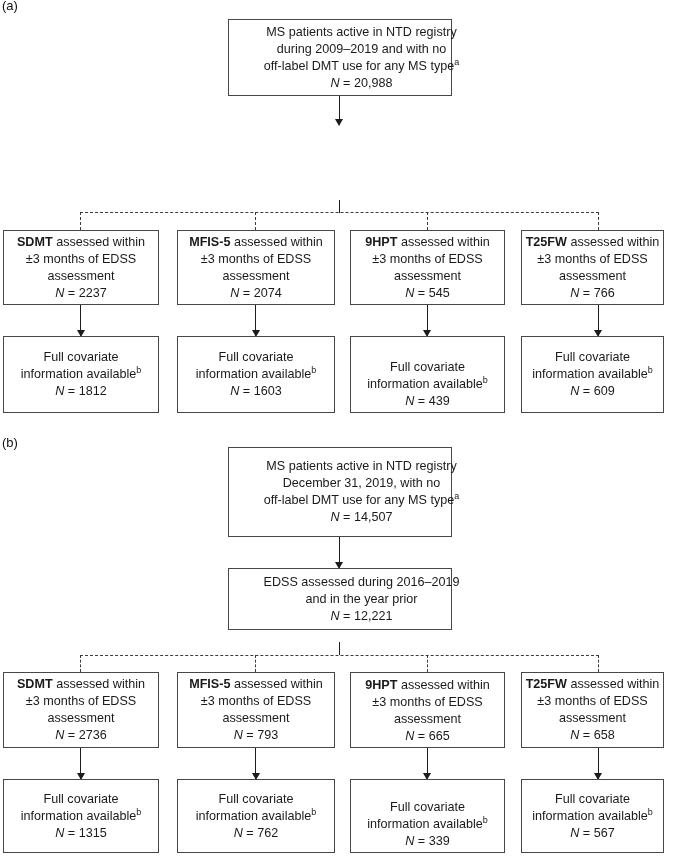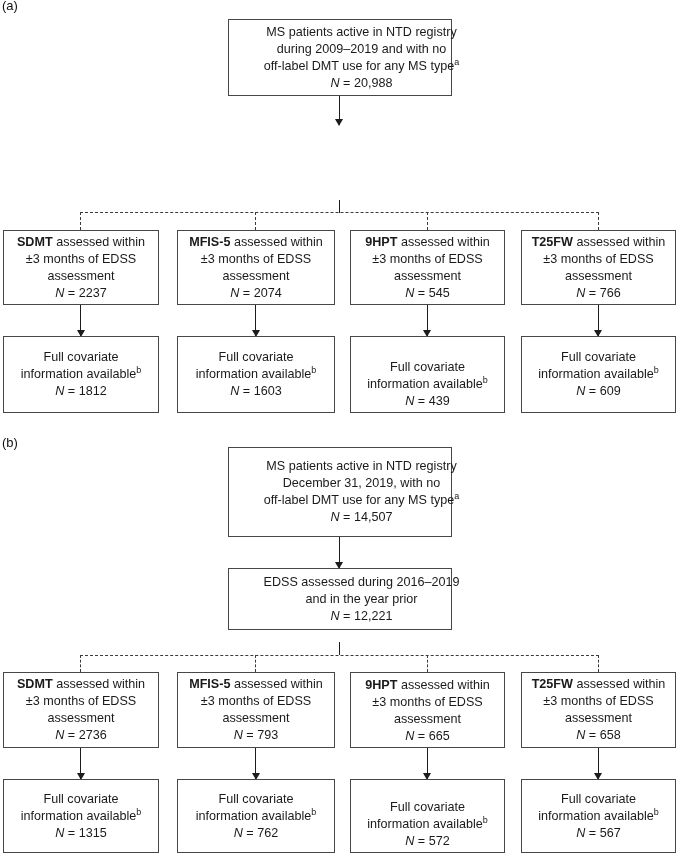--- a/index.html
+++ b/index.html
@@ -15,21 +15,21 @@
   .box {
     position:absolute; box-sizing:border-box; background:#fff;
     border:1.4px solid #474747;
     display:flex; flex-direction:column; justify-content:center; align-items:center;
     text-align:center; font-size:12.6px; line-height:17px; padding:2px 3px;
   }
   .center { left:228px; width:224px;padding-left:46px; }
   .c1 { left:3px;   width:156px; }
   .c2 { left:177px; width:158px; }
   .c3 { left:350px; width:155px;justify-content:flex-end; }
-  .c4 { left:521px; width:155px; }
+  .c4 { left:521px; width:143px; }
   .line { white-space:nowrap; }
   .vline  { position:absolute; width:0; border-left:1.4px solid #1c1c1c; }
   .arrow  { position:absolute; width:0; border-left:1.4px solid #1c1c1c; }
   .arrow::after {
     content:""; position:absolute; bottom:-1px; left:-4.6px; width:0; height:0;
     border-left:4px solid transparent; border-right:4px solid transparent;
     border-top:7px solid #1c1c1c;
   }
   .dash-h { position:absolute; height:0; border-top:1.5px dashed #3c3c3c; }
   .dash-v { position:absolute; width:0;  border-left:1.5px dashed #3c3c3c; }
@@ -173,20 +173,20 @@
     <div class="line"><i>N</i> <span>= 1315</span></div>
   </div>
   <div class="box c2" style="top:344px; height:74px">
     <div class="line">Full covariate</div>
     <div class="line"><span>information available</span><sup>b</sup></div>
     <div class="line"><i>N</i> <span>= 762</span></div>
   </div>
   <div class="box c3" style="top:344px; height:74px">
     <div class="line">Full covariate</div>
     <div class="line"><span>information available</span><sup>b</sup></div>
-    <div class="line"><i>N</i> <span>= 572</span></div>
+    <div class="line"><i>N</i> <span>= 339</span></div>
   </div>
   <div class="box c4" style="top:344px; height:74px">
     <div class="line">Full covariate</div>
     <div class="line"><span>information available</span><sup>b</sup></div>
     <div class="line"><i>N</i> <span>= 567</span></div>
   </div>
 </div>
 
 </body></html>

